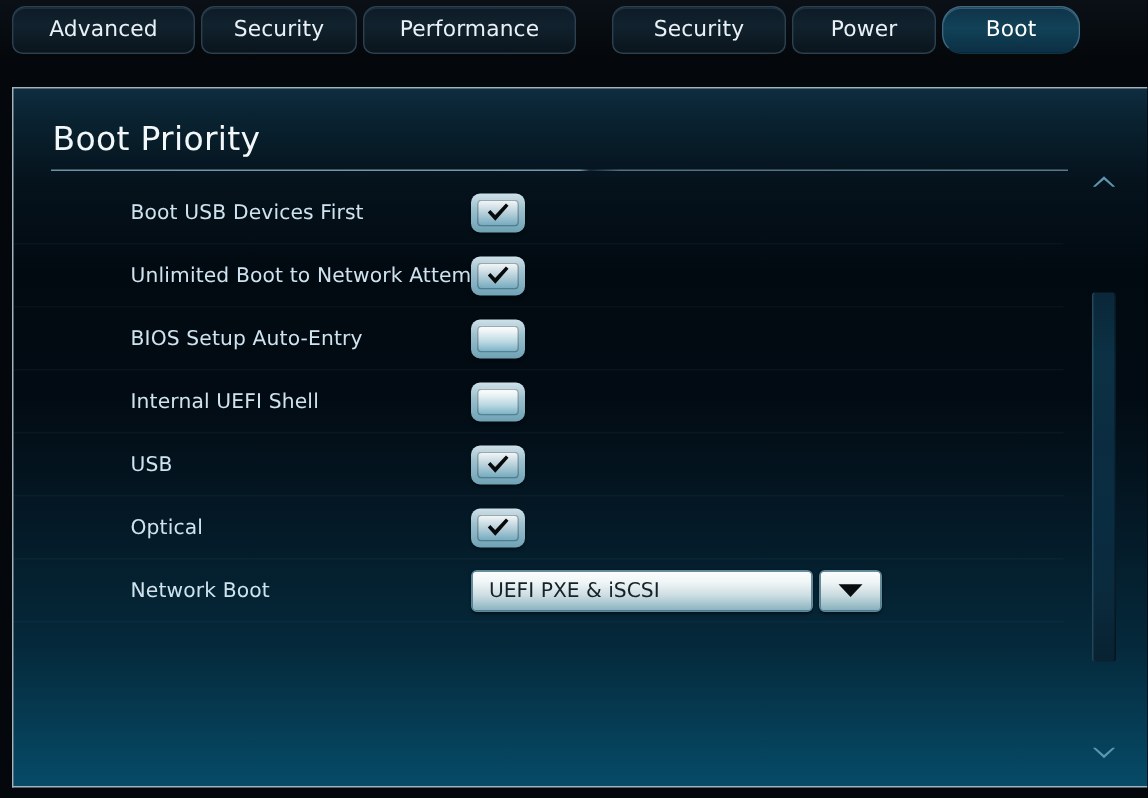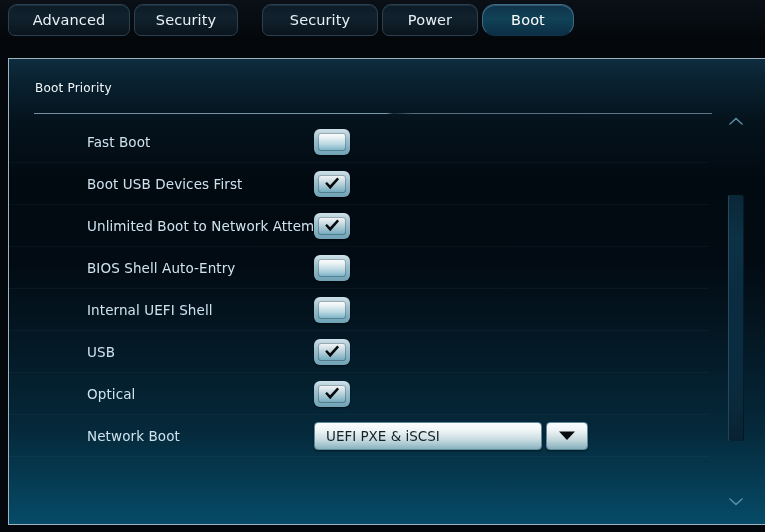--- a/index.html
+++ b/index.html
@@ -104,21 +104,21 @@
         #05293b 80%,
         #064b68 100%);
     overflow: hidden;
   }
 
   .panel-title {
     position: absolute;
     left: 26px;
     top: 22px;
     color: #f2f7fa;
-    font-size: 12px;
+    font-size: 22px;
     letter-spacing: 0.2px;
   }
   .title-rule {
     position: absolute;
     left: 25px;
     top: 54px;
     width: 678px;
     height: 1px;
     background: linear-gradient(90deg,
         rgba(150,185,205,0.75) 0%,
@@ -280,46 +280,41 @@
 
 <div id="app">
 
   <div class="tabbar" id="tabbar">
       <div class="tab w-advanced">
         <span>Advanced</span>
       </div>
       <div class="tab w-cooling">
         <span>Security</span>
       </div>
+      <div class="tab w-performance">
+        <span>Performance</span>
+      </div>
       <div class="tab w-security">
         <span>Security</span>
       </div>
       <div class="tab w-power">
         <span>Power</span>
       </div>
       <div class="tab w-boot active">
         <span>Boot</span>
       </div>
     </div>
 
   <div class="panel">
 
     <div class="panel-title">Boot Priority</div>
 
     <div class="title-rule"></div>
 
     <div class="rows" id="rows">
-        <div class="row">
-          <div class="row-label">Fast Boot</div>
-          <div class="row-control">
-            <div class="checkbox">
-              <div class="inner"></div>
-            </div>
-          </div>
-        </div>
         <div class="row">
           <div class="row-label">Boot USB Devices First</div>
           <div class="row-control">
             <div class="checkbox checked">
               <div class="inner">
                 <svg class="check-mark" viewBox="0 0 16 14">
                   <path d="M1.2 6.6 L2.9 5.0 L6.1 8.3 L13.3 0.6 L15.0 2.2 L6.2 12.2 Z" fill="#07090b"></path>
                 </svg>
               </div>
             </div>
@@ -331,21 +326,21 @@
             <div class="checkbox checked">
               <div class="inner">
                 <svg class="check-mark" viewBox="0 0 16 14">
                   <path d="M1.2 6.6 L2.9 5.0 L6.1 8.3 L13.3 0.6 L15.0 2.2 L6.2 12.2 Z" fill="#07090b"></path>
                 </svg>
               </div>
             </div>
           </div>
         </div>
         <div class="row">
-          <div class="row-label">BIOS Shell Auto-Entry</div>
+          <div class="row-label">BIOS Setup Auto-Entry</div>
           <div class="row-control">
             <div class="checkbox">
               <div class="inner"></div>
             </div>
           </div>
         </div>
         <div class="row">
           <div class="row-label">Internal UEFI Shell</div>
           <div class="row-control">
             <div class="checkbox">

